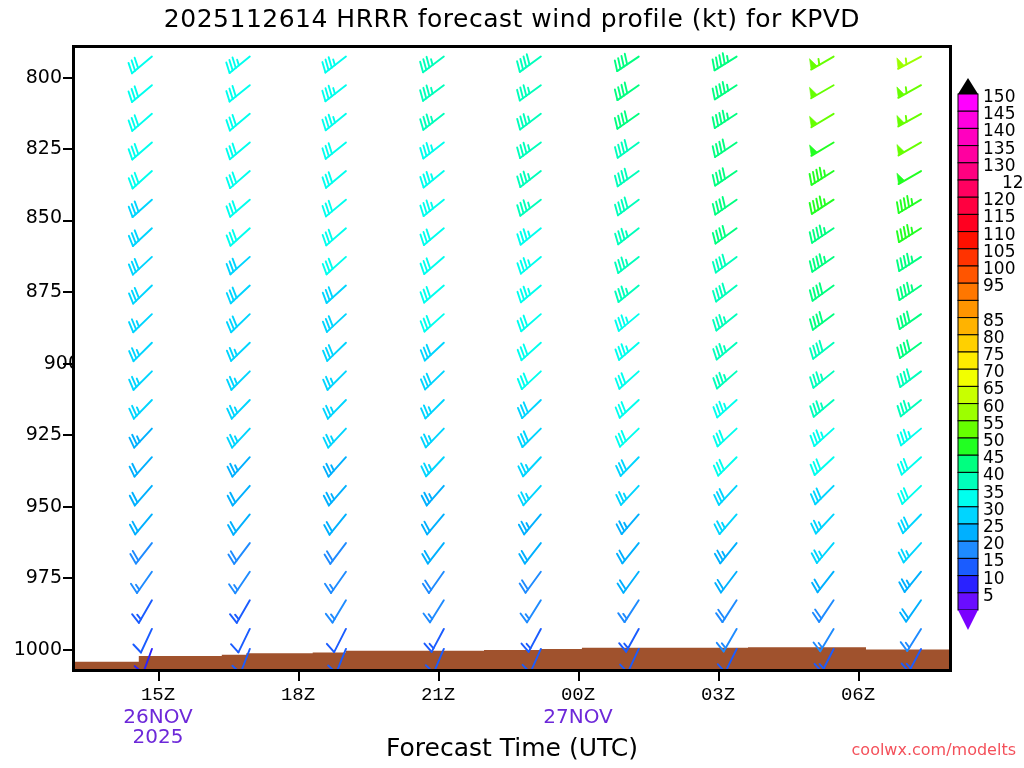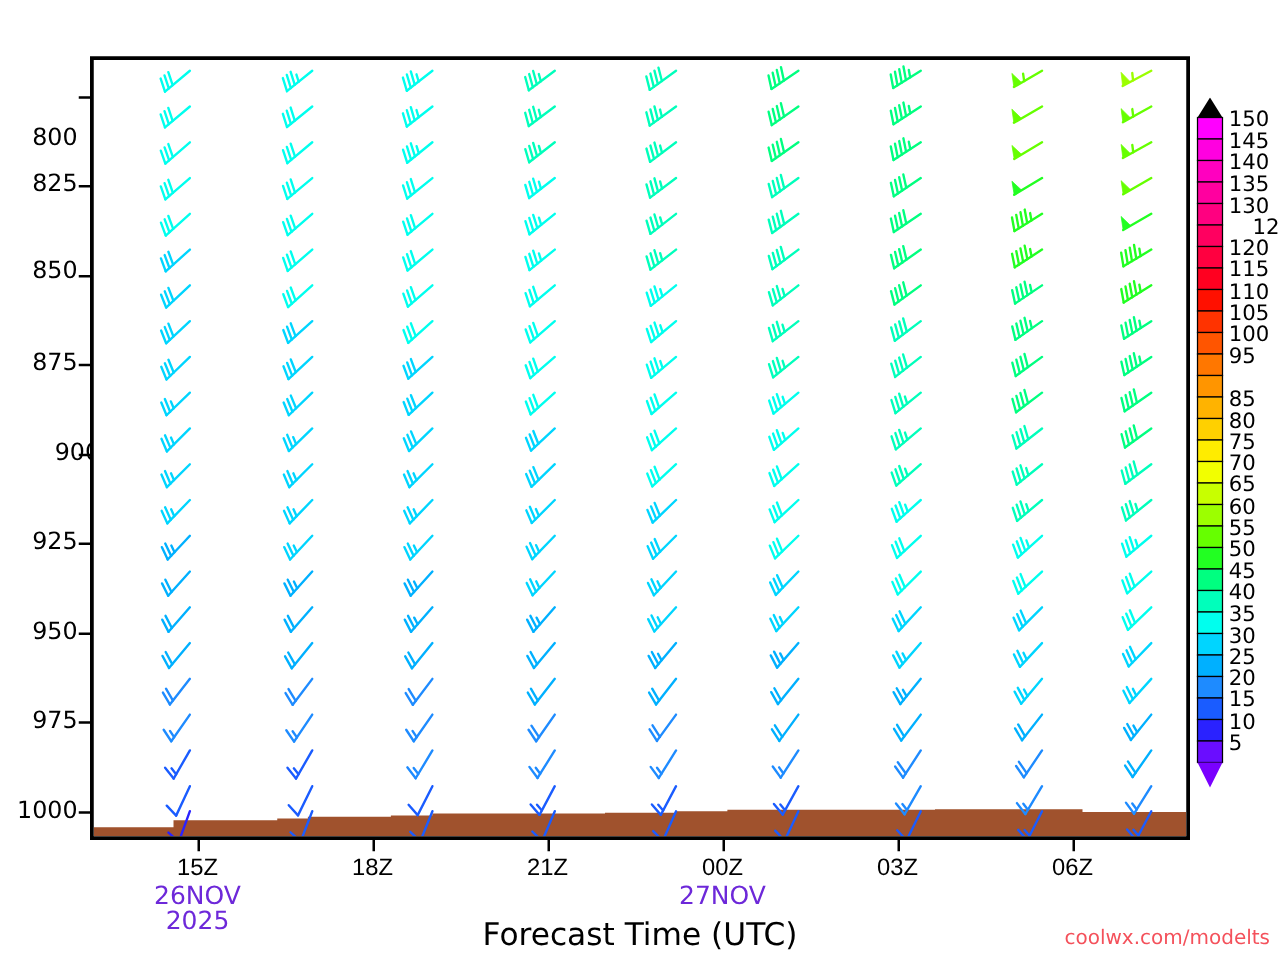--- a/index.html
+++ b/index.html
@@ -64,21 +64,21 @@
     width: 2px;
     height: 9px;
     background: #000000;
   }
   .xlabel {
     position: absolute;
     text-align: center;
     font-size: 19px;
     color: #000000;
     white-space: nowrap;
-    font-family: Liberation Sans, sans-serif;
+    font-family: Liberation Mono, monospace;
   }
   .xlabel-sub {
     position: absolute;
     text-align: center;
     font-size: 20px;
     color: #6d28d9;
     white-space: nowrap;
     font-family: "DejaVu Sans", sans-serif;
   }
   .axis-title {
@@ -106,23 +106,24 @@
     font-family: "DejaVu Sans", sans-serif;
     white-space: nowrap;
   }
   svg { display: block; }
 </style>
 </head>
 <body>
 
 <div id="root">
 
+  <div class="title">2025112614 HRRR forecast wind profile (kt) for KPVD</div>
 
   <div id="y-labels">
-      <div class="ylabel" style="left: 0px; top: 64.6175px; margin-top: 34px;">800</div>
+      <div class="ylabel" style="left: 0px; top: 64.6175px;">800</div>
       <div class="ylabel" style="left: 0px; top: 136.161px;">825</div>
       <div class="ylabel" style="left: 0px; top: 205px;">850</div>
       <div class="ylabel" style="left: 0px; top: 279.249px;">875</div>
       <div class="ylabel" style="left: 0px; top: 350.793px; padding-left: 18px;">900</div>
       <div class="ylabel" style="left: 0px; top: 422.336px;">925</div>
       <div class="ylabel" style="left: 0px; top: 493.88px;">950</div>
       <div class="ylabel" style="left: 0px; top: 565.424px;">975</div>
       <div class="ylabel" style="left: 0px; top: 636.968px;">1000</div>
     </div>
   <div id="y-ticks">

